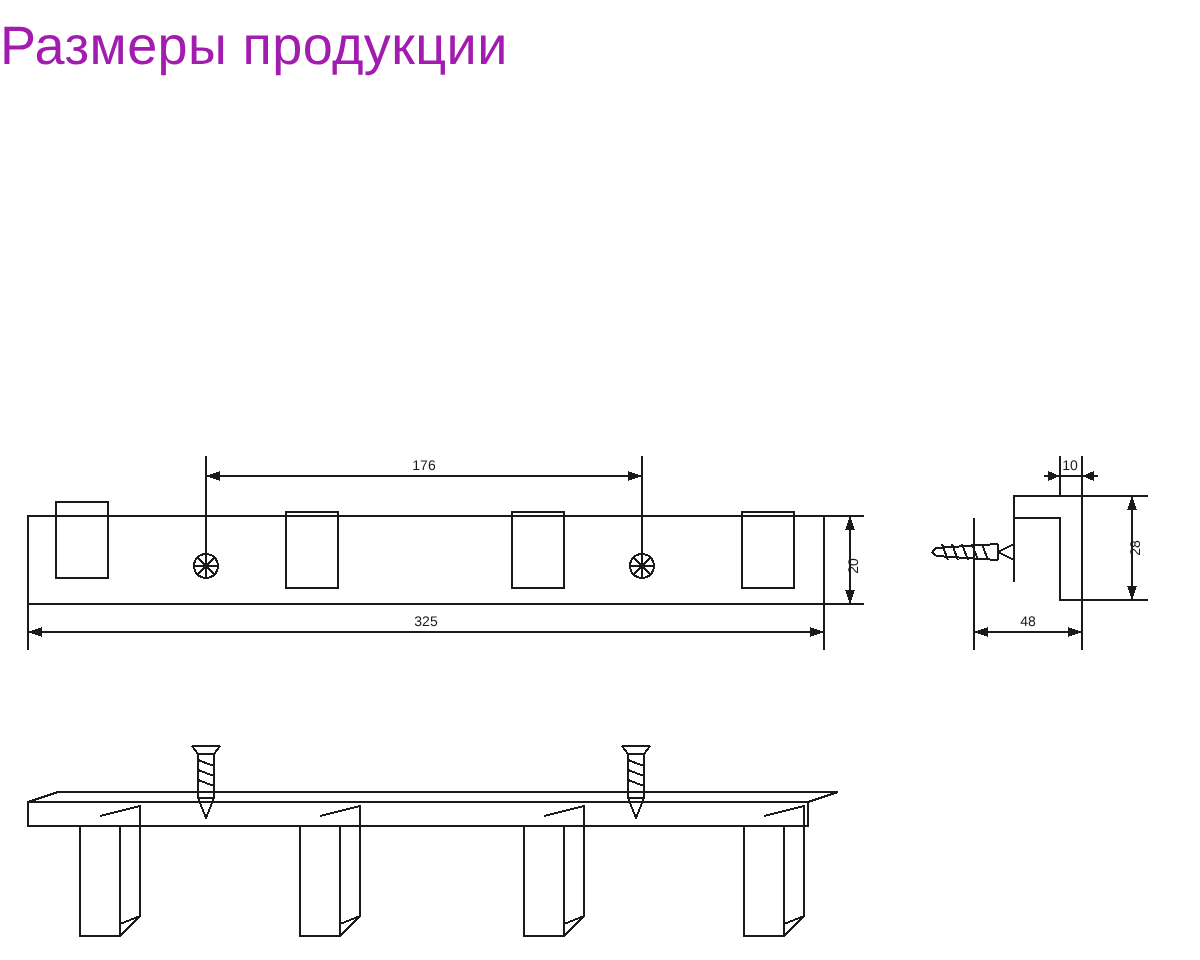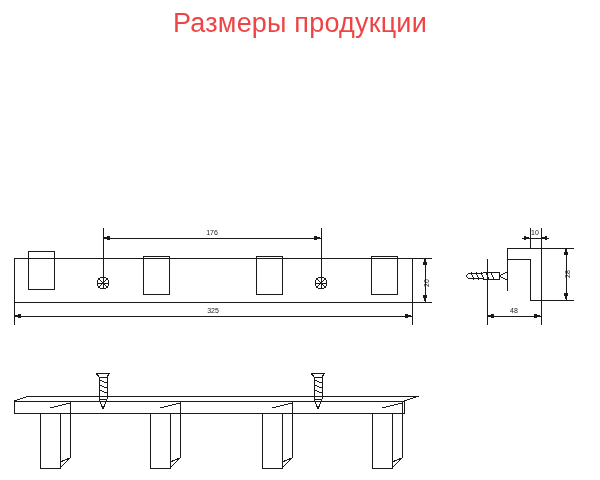--- a/index.html
+++ b/index.html
@@ -12,23 +12,22 @@
     height: 480px;
     position: relative;
     font-family: "Liberation Sans", sans-serif;
     overflow: hidden;
   }
   #page-title {
     position: absolute;
     top: 8px;
     left: 0;
     width: 600px;
-    text-align: center;
     font-size: 27px;
-    color: #ef4444;
+    color: #a21caf;
     font-family: "Liberation Sans", sans-serif;
     letter-spacing: 0.2px;
   }
   #drawing {
     position: absolute;
     top: 0;
     left: 0;
   }
   .dim-text {
     font-family: "Liberation Sans", sans-serif;

